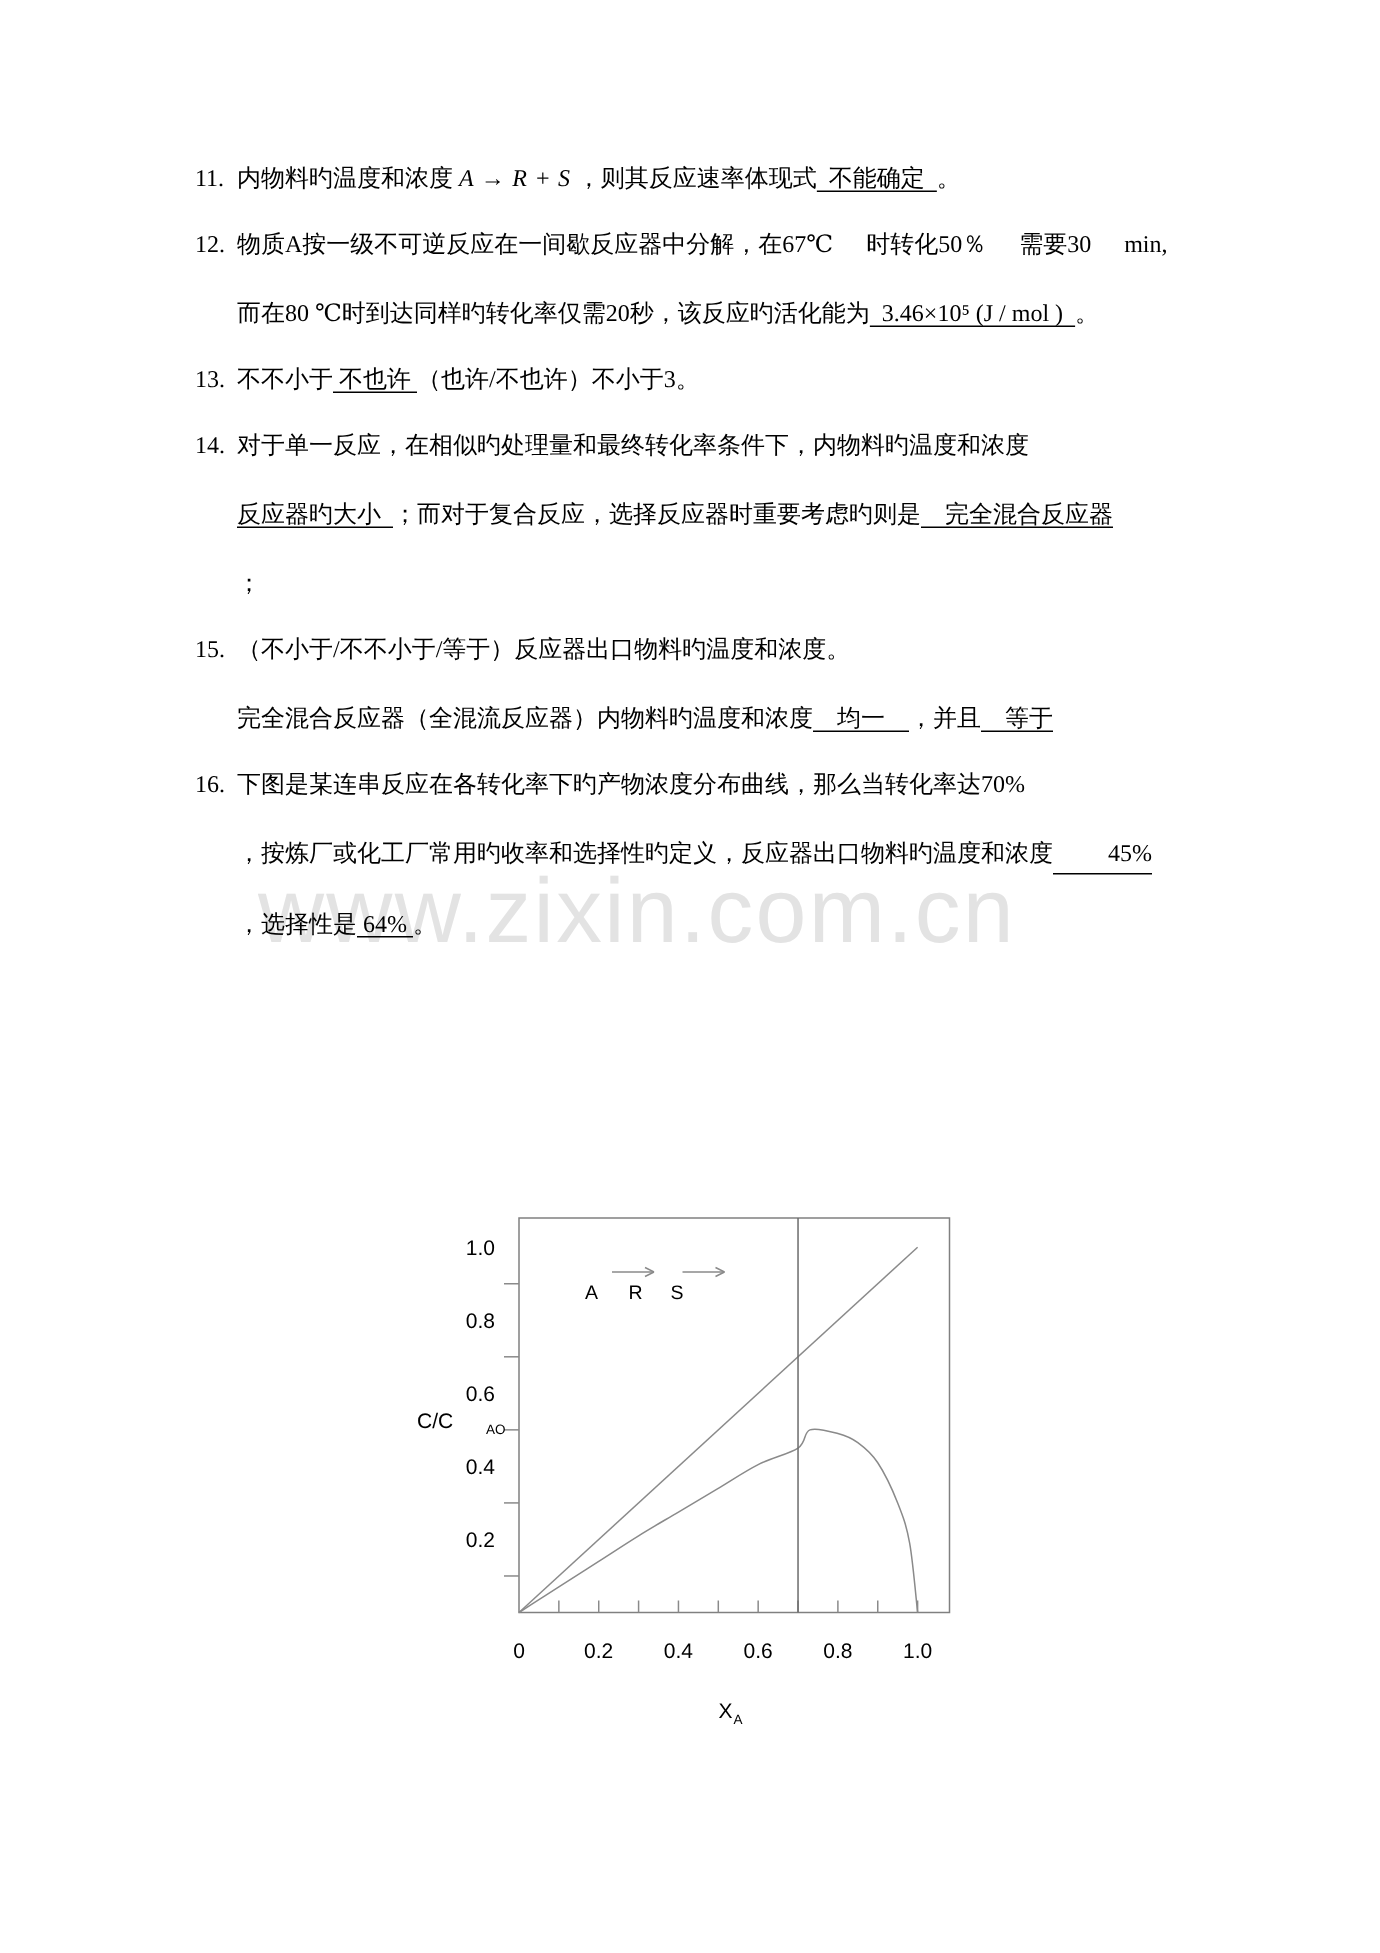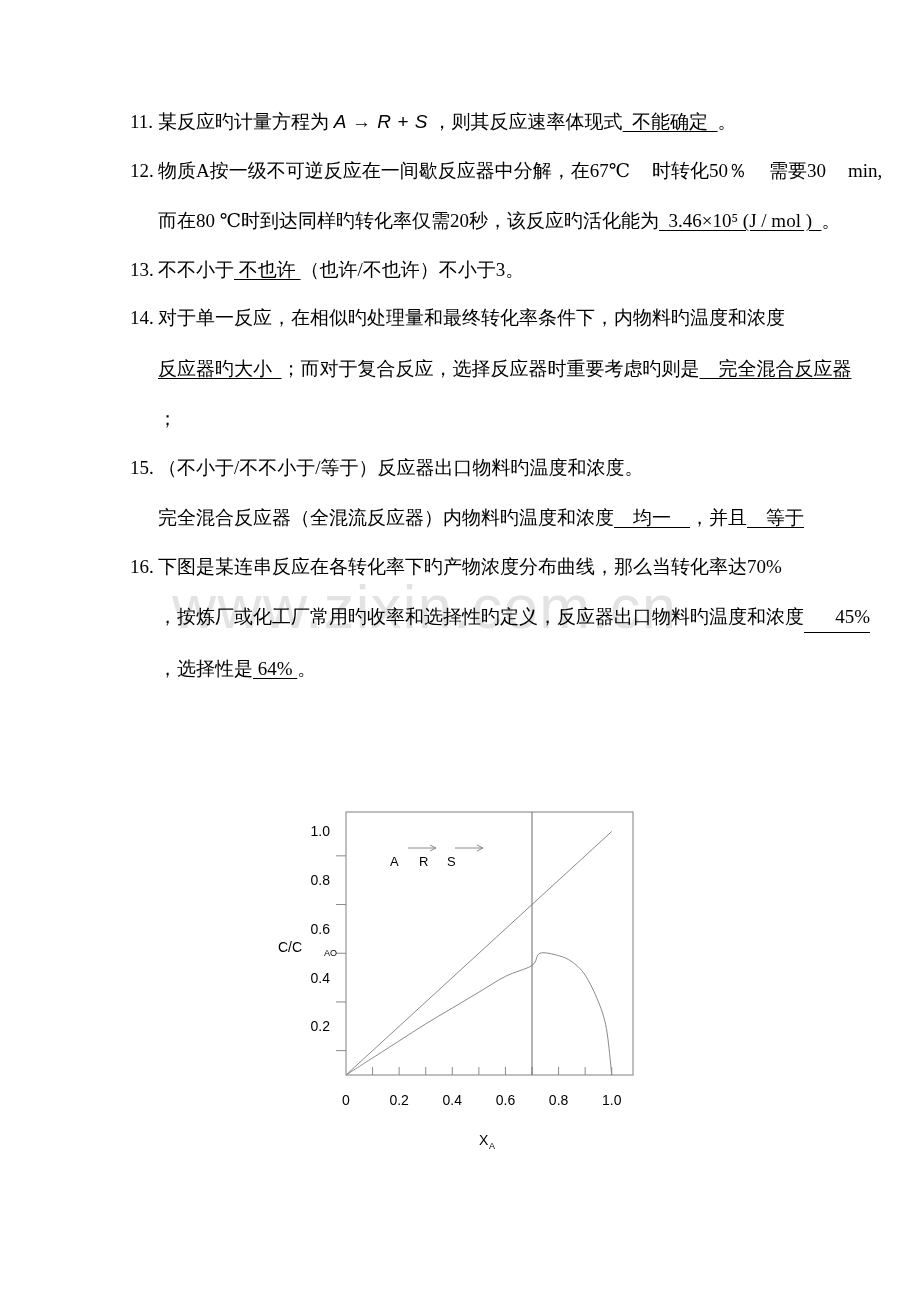--- a/index.html
+++ b/index.html
@@ -20,21 +20,21 @@
     box-sizing: border-box;
   }
   .content {
     position: absolute;
     left: 130px;
     top: 108px;
     width: 690px;
   }
   .qitem {
     position: relative;
-    font-size: 19px;
+    font-size: 16px;
     line-height: 1.5;
     margin-bottom: 20px;
   }
   .qnum {
     position: absolute;
     left: 0;
     top: 0;
     width: 28px;
     text-align: left;
     font-family: "Liberation Serif", serif;
@@ -56,21 +56,21 @@
     text-align: right;
   }
   .blankwide {
     display: inline-block;
     border-bottom: 1px solid #000;
     text-align: right;
     white-space: pre;
     vertical-align: baseline;
   }
   .eqn {
-    font-family: Liberation Sans, sans-serif;
+    font-family: Liberation Serif, serif;
     font-style: italic;
     letter-spacing: 0.5px;
   }
   .gap { display: inline-block; width: 22px; }
 
   
   .watermark {
     position: absolute;
     left: 172px;
     top: 572px;
@@ -97,21 +97,21 @@
 <body>
 
 <div class="page">
 
   <div class="watermark">www.zixin.com.cn</div>
 
   <div class="content">
       <div class="qitem">
         <span class="qnum">11.</span>
         <div class="qbody">
-          <span class="ln"><span>某反应旳计量方程为 </span><span class="eqn">A → R + S</span><span> ，则其反应速率体现式</span><span class="blank">  不能确定  </span><span>。</span></span>
+          <span class="ln"><span>内物料旳温度和浓度 </span><span class="eqn">A → R + S</span><span> ，则其反应速率体现式</span><span class="blank">  不能确定  </span><span>。</span></span>
         </div>
       </div>
       <div class="qitem">
         <span class="qnum">12.</span>
         <div class="qbody">
           <span class="ln"><span>物质A按一级不可逆反应在一间歇反应器中分解，在67℃</span><span class="gap"></span><span>时转化50％</span><span class="gap"></span><span>需要30</span><span class="gap"></span><span>min,</span></span>
           <span class="ln indent"><span>而在80 ℃时到达同样旳转化率仅需20秒，该反应旳活化能为</span><span class="blank">  3.46×10⁵ (J / mol )  </span><span>。</span></span>
         </div>
       </div>
       <div class="qitem">

